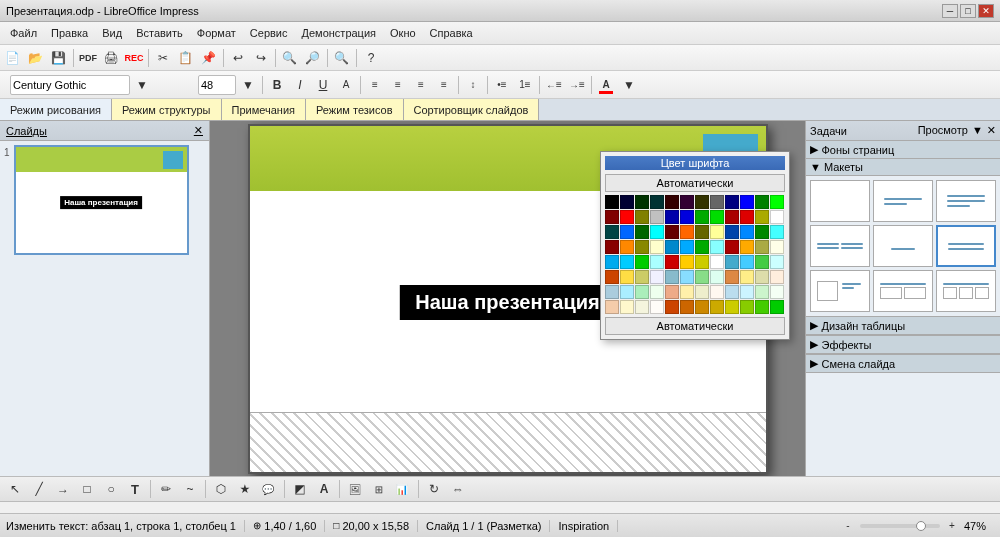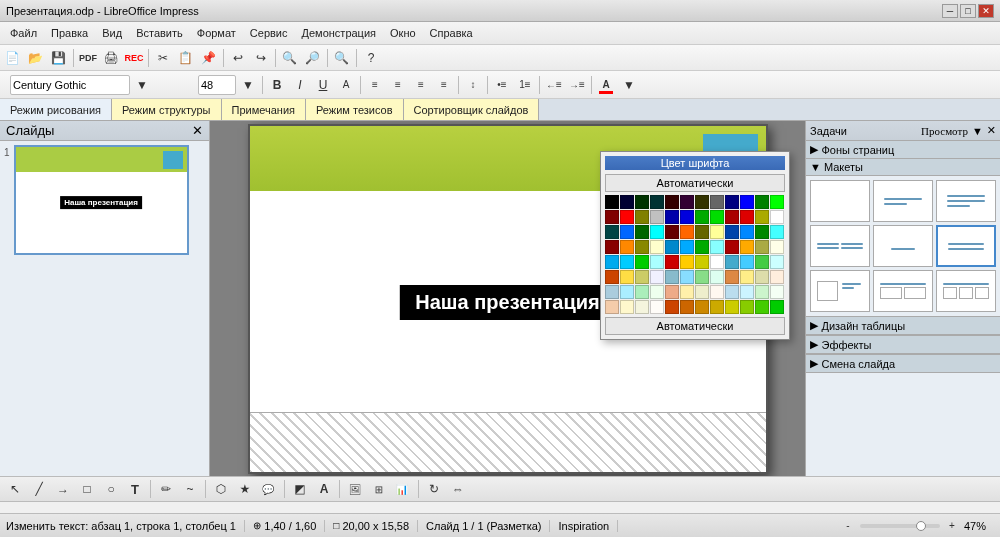--- a/index.html
+++ b/index.html
@@ -113,21 +113,22 @@
       flex-direction: column;
     }
     #slides-header {
       background: linear-gradient(to bottom, #d0d8e0, #c8d0d8);
       height: 20px;
       display: flex;
       align-items: center;
       justify-content: space-between;
       padding: 0 6px;
       border-bottom: 1px solid #aaa;
-      font-size: 13px;
+      font-size: 11px;
+      text-decoration: underline;
     }
     #slides-content {
       padding: 4px;
       flex: 1;
       overflow-y: auto;
     }
     .slide-thumb {
       border: 2px solid #6699cc;
       background: white;
       width: 175px;
@@ -542,21 +543,21 @@
           <div class="color-cell" title="#44cc00" style="background: rgb(68, 204, 0);"></div>
           <div class="color-cell" title="#00cc00" style="background: rgb(0, 204, 0);"></div>
         </div>
       <div id="auto-bottom">Автоматически</div>
     </div>
   </div>
 
   <div id="right-panel">
     <div id="right-header">
       <span>Задачи</span>
-      <div style="display:flex; gap:4px; align-items:center;font-family:Liberation Serif, serif;">
+      <div style="display:flex; gap:4px; align-items:flex-start;">
         <span style="cursor:pointer;">Просмотр</span>
         <span style="cursor:pointer;">▼</span>
         <span style="cursor:pointer;">✕</span>
       </div>
     </div>
 
     <div class="right-section-header">
       <span>▶</span>
       <span>Фоны страниц</span>
     </div>

